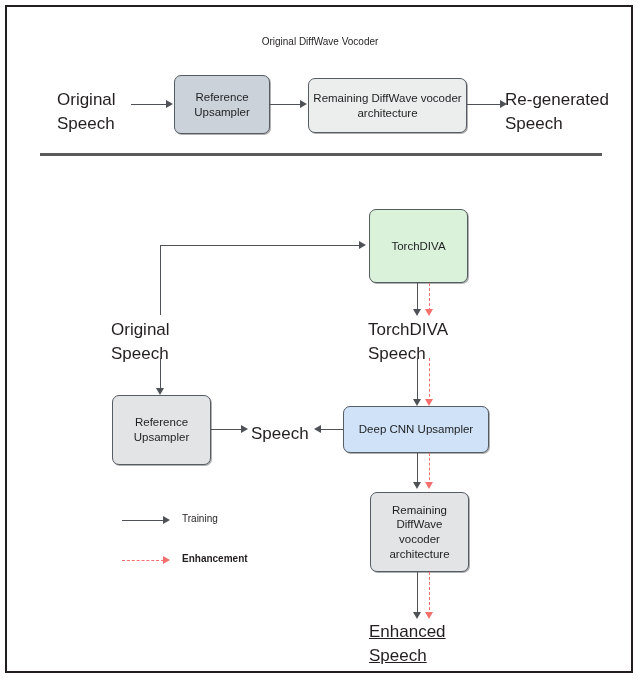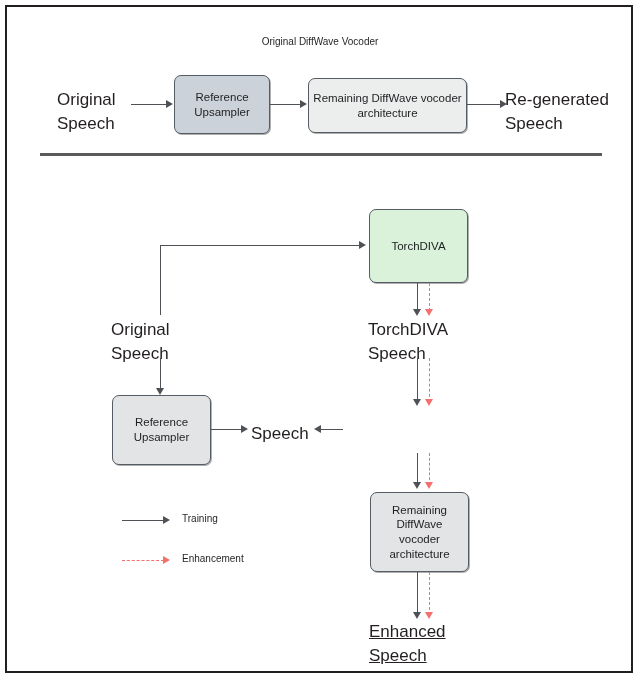--- a/index.html
+++ b/index.html
@@ -199,20 +199,23 @@
   </div>
 
   <div class="hline" style="left:211px;top:429px;width:31px;"></div>
   <div class="arrow right" style="left:241px;top:425px;"></div>
 
   <div class="txt center" style="left:251px;top:422px;width:60px;">Speech</div>
 
   <div class="hline" style="left:320px;top:429px;width:23px;"></div>
   <div class="arrow left" style="left:314px;top:425px;"></div>
 
+  <div class="node fill-blue" style="left:343px;top:406px;width:146px;height:47px;">
+    <span class="lbl">Deep CNN Upsampler</span>
+  </div>
 
   <div class="vline" style="left:417px;top:453px;height:32px;"></div>
   <div class="arrow down" style="left:413px;top:482px;"></div>
   <div class="dline" style="left:429px;top:453px;height:32px;"></div>
   <div class="arrow down-red" style="left:425px;top:482px;"></div>
 
   <div class="node fill-grey2" style="left:370px;top:492px;width:99px;height:80px;">
     <span class="lbl">Remaining
 DiffWave
 vocoder
@@ -226,15 +229,15 @@
 
   <div class="txt center" style="left:369px;top:620px;width:100px;text-decoration:underline;">Enhanced
 Speech</div>
 
   <div class="hline" style="left:122px;top:520px;width:42px;"></div>
   <div class="arrow right" style="left:163px;top:516px;"></div>
   <div class="legend-text" style="left:182px;top:513px;">Training</div>
 
   <div class="dhline" style="left:122px;top:560px;width:42px;"></div>
   <div class="arrow right-red" style="left:163px;top:556px;"></div>
-  <div class="legend-text" style="left:182px;top:553px;">Enhancement</div>
+  <div class="legend-text" style="left:182px;top:553px;font-weight:bold;">Enhancement</div>
 
 </div>
 
 </body></html>

